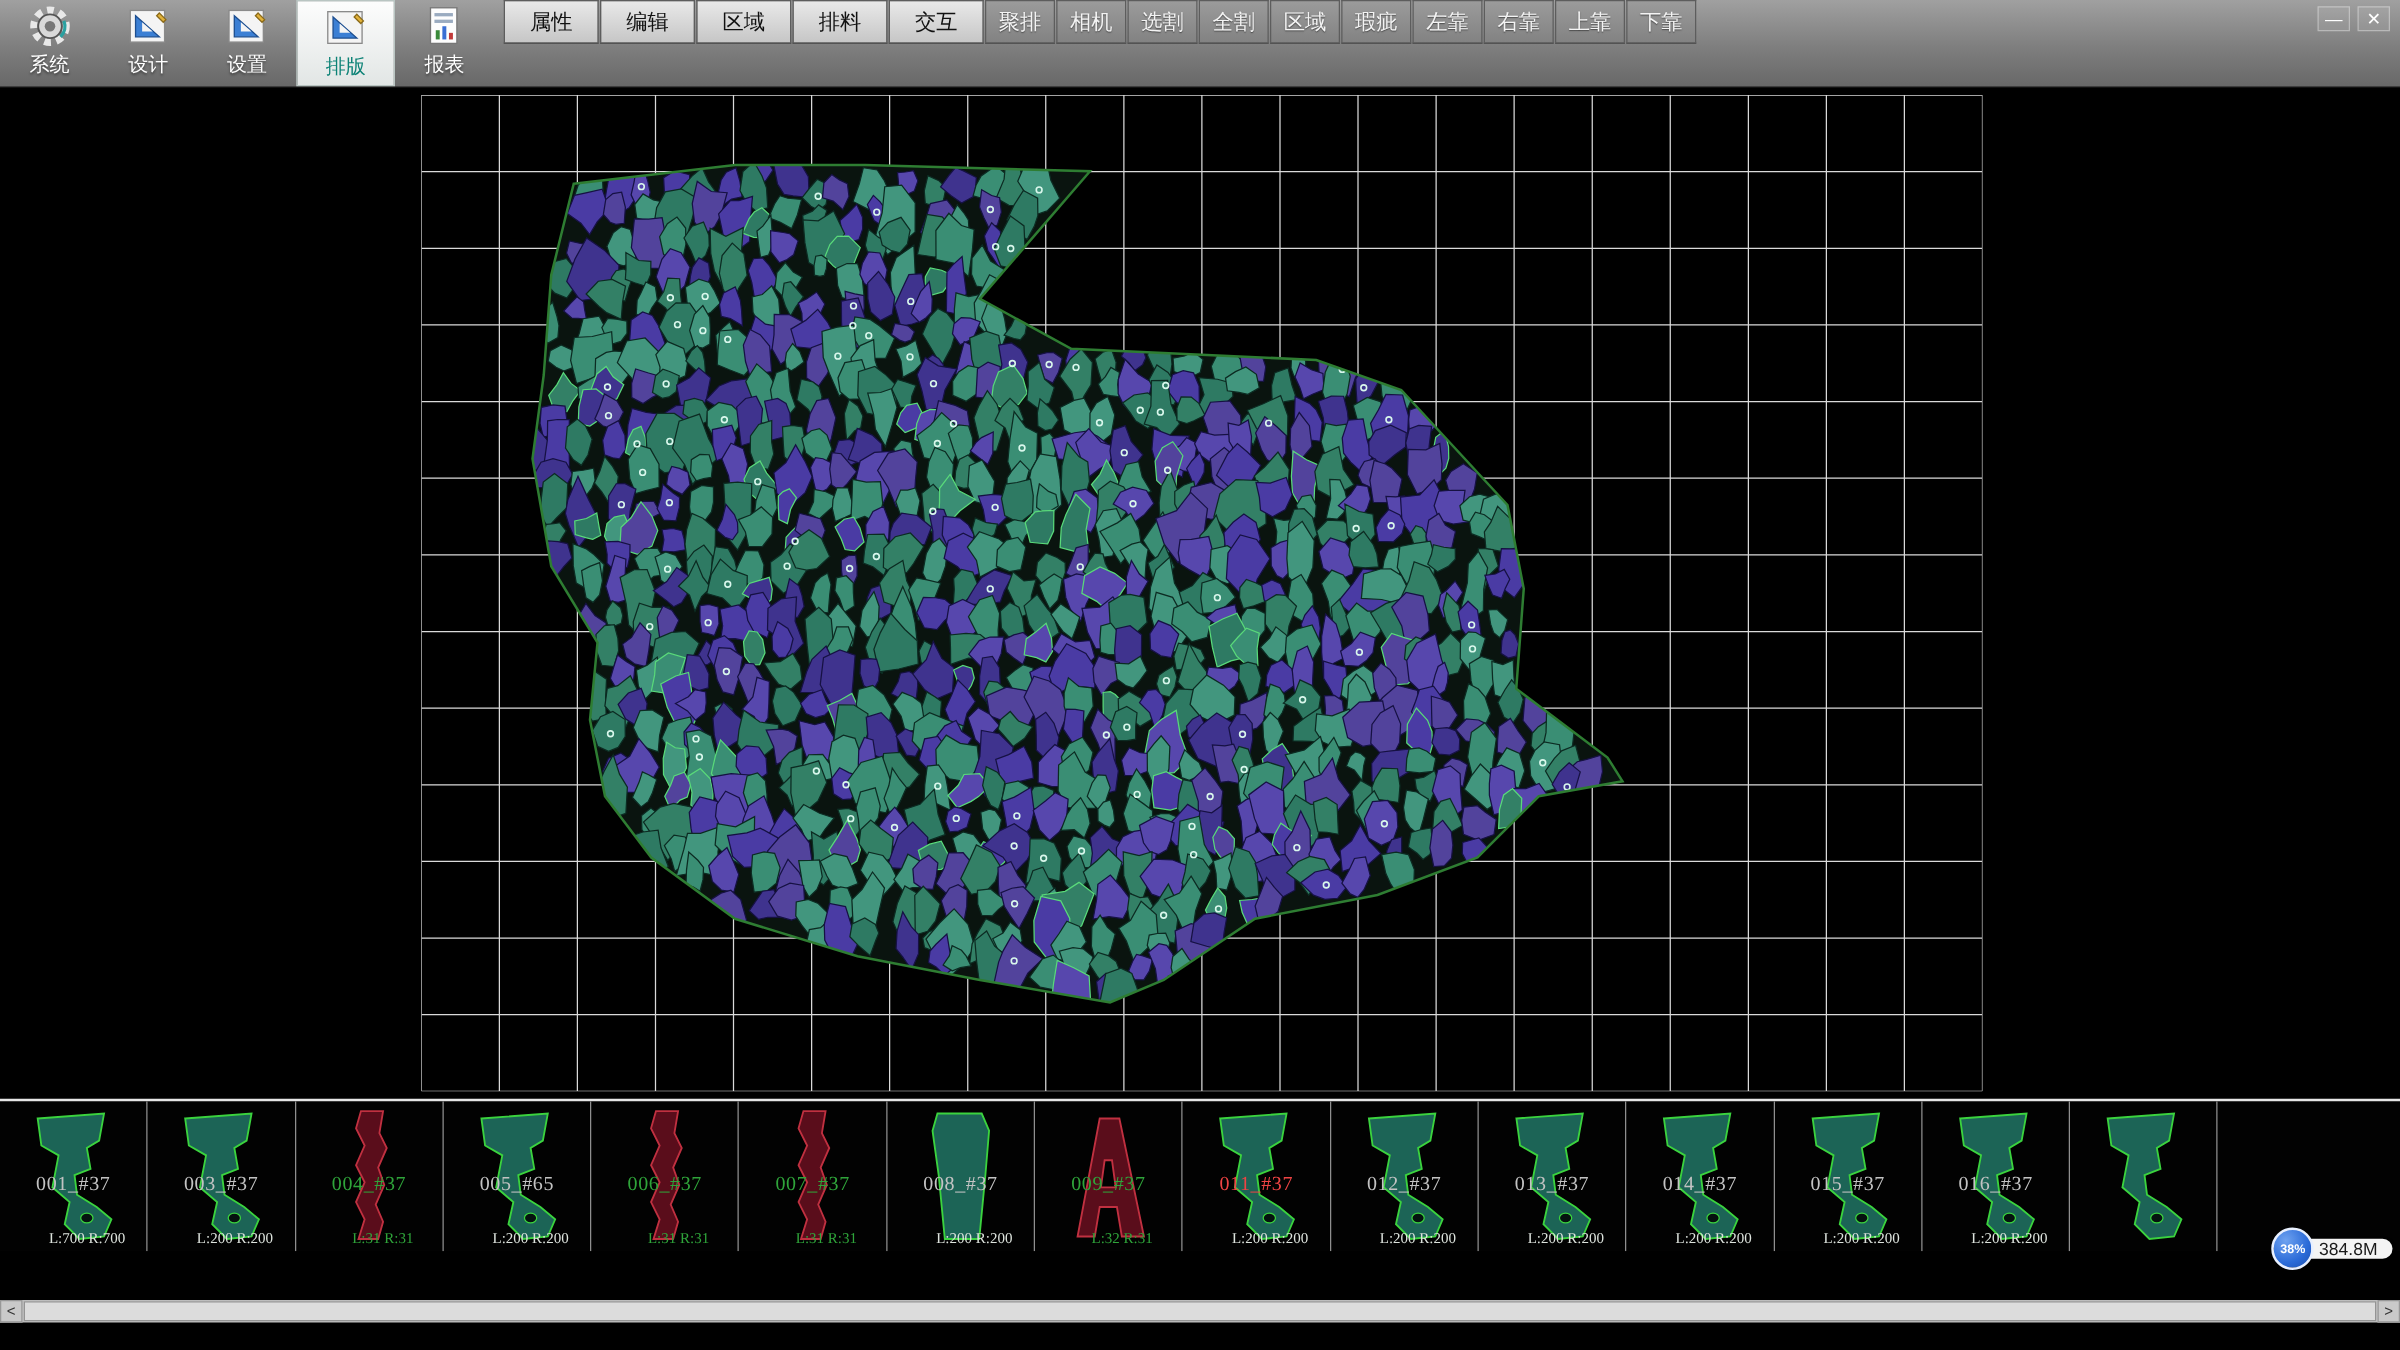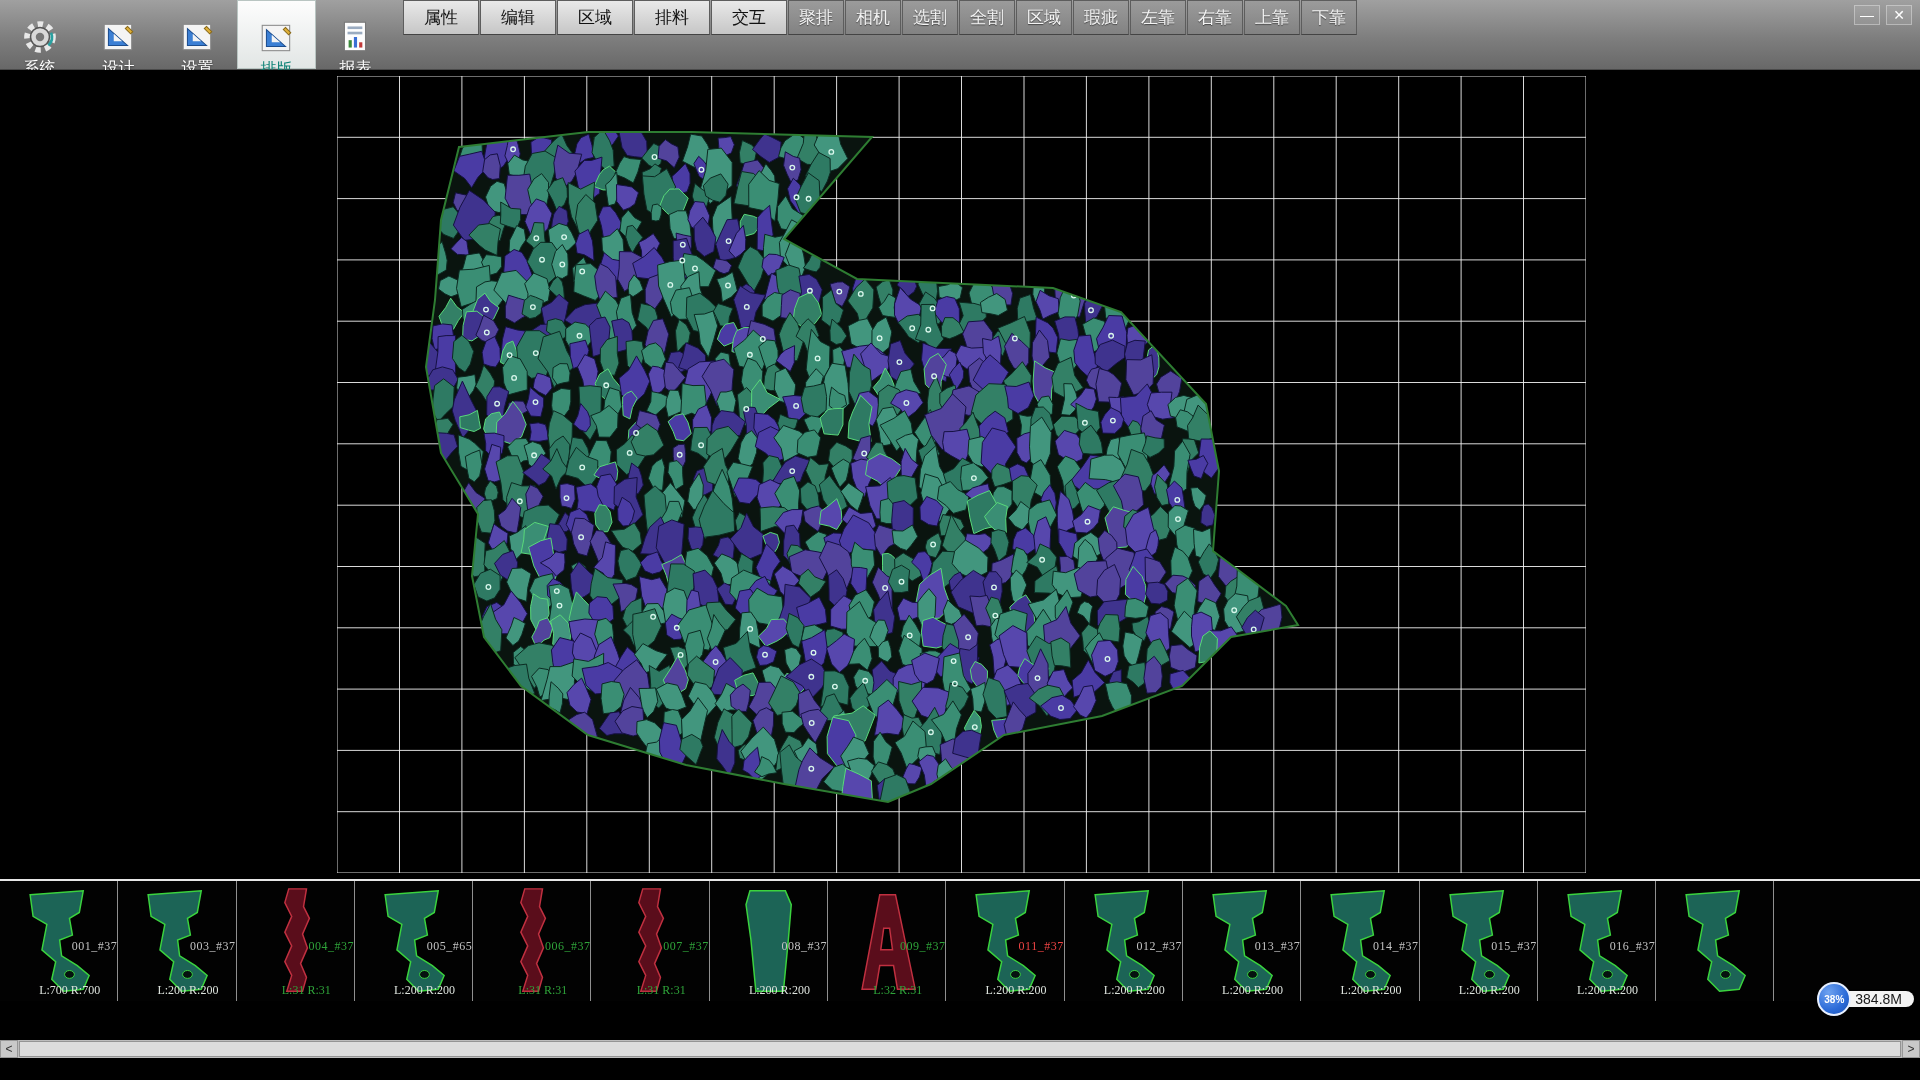--- a/index.html
+++ b/index.html
@@ -9,21 +9,21 @@
   
   .topbar {
     position:absolute; top:0; left:0; width:1920px; height:70px;
     background:linear-gradient(#a0a0a0, #7e7e7e 55%, #686868);
     border-bottom:1px solid #4a4a4a;
     display:flex; align-items:stretch;
   }
   .main-icons { display:flex; align-items:stretch; }
   .tool-tile {
     width:79px; display:flex; flex-direction:column; align-items:center;
-    justify-content:flex-start; padding-top:18px; gap:2px; cursor:pointer;
+    justify-content:flex-start; padding-top:2px; gap:2px; cursor:pointer;
   }
   .tool-tile .tile-icon { width:38px; height:38px; display:block; }
   .tool-tile .tile-icon svg { width:38px; height:38px; }
   .tile-label { font-size:16px; color:#ffffff; text-shadow:0 1px 2px rgba(0,0,0,.45); }
   .tool-tile.active { background:linear-gradient(#fdfdfd,#e2e6e5); border:1px solid #b9c5c2; }
   .tool-tile.active .tile-label { color:#0c8276; text-shadow:none; }
 
   .menus { display:flex; flex-direction:row; margin-left:8px; }
   .menu-row { display:flex; height:35px; align-items:stretch; }
   .menu-btn {
@@ -53,22 +53,22 @@
   .nest-svg { position:absolute; left:337px; top:6px; display:block; }
 
   
   .thumb-strip {
     position:absolute; top:879px; left:0; width:1920px; height:122px;
     background:#020202; border-top:2px solid #e6e6e6; display:flex; overflow:hidden;
   }
   .thumb-cell { flex:0 0 118.3px; position:relative; border-right:1px solid #8f8f8f; }
   .thumb-svg { position:absolute; inset:0; width:100%; height:100%; }
   .thumb-name {
-    position:absolute; top:58px; left:0; width:100%; text-align:right;
-    font-family:"Liberation Serif", serif; font-size:12px; letter-spacing:.5px;
+    position:absolute; top:58px; left:0; width:100%; text-align:center;
+    font-family:"Liberation Serif", serif; font-size:16px; letter-spacing:.5px;
   }
   .thumb-lr {
     position:absolute; bottom:3px; left:11px; width:100%; text-align:center;
     font-family:"Liberation Serif", serif; font-size:12px;
   }
 
   
   .progress-badge { position:absolute; top:982px; right:6px; display:flex; align-items:center; z-index:6; }
   .badge-pill {
     background:#f4f4f4; border-radius:13px; height:16px; padding:0 12px 0 22px;

